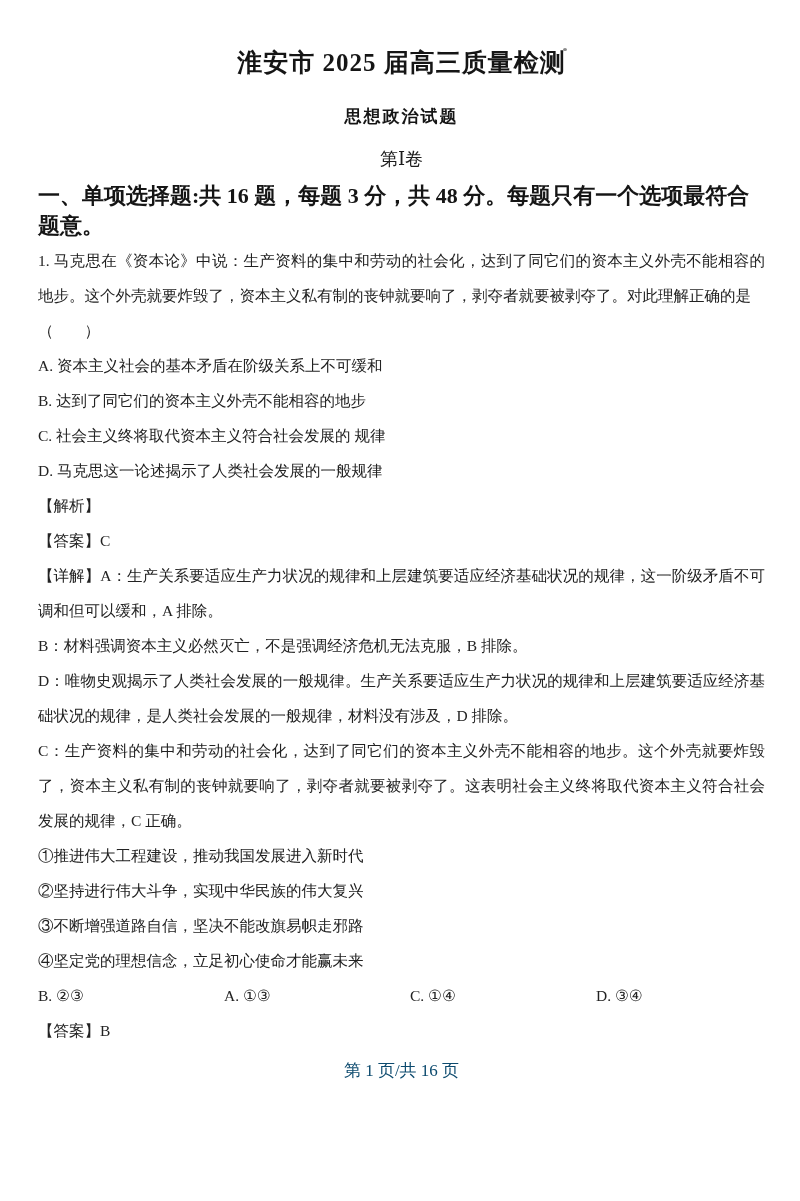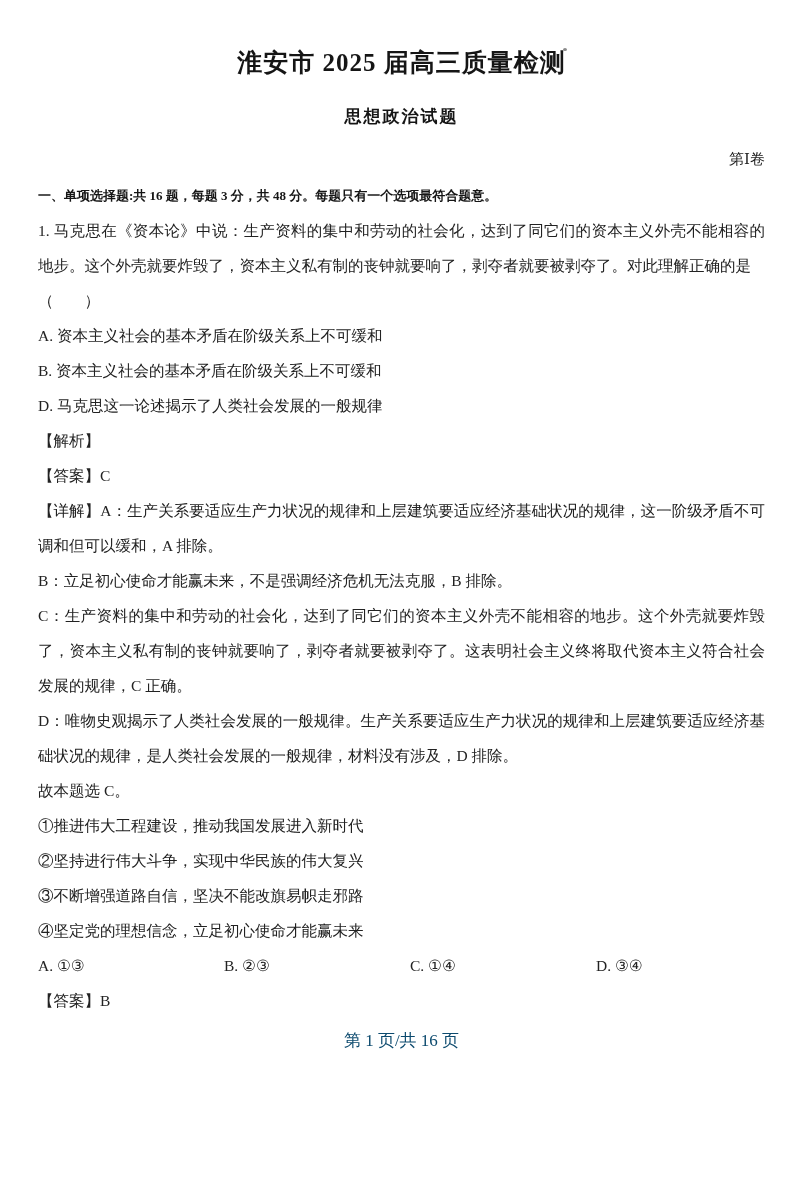--- a/index.html
+++ b/index.html
@@ -40,28 +40,28 @@
     margin: 20px 0 0 0;
     font-size: 17px;
     font-weight: bold;
     line-height: 34px;
     text-align: center;
     color: #151515;
     letter-spacing: 2px;
   }
   .volume {
     margin-top: 12px;
-    font-size: 15px;
+    font-size: 18px;
     line-height: 26px;
-    text-align: right;
+    text-align: center;
     color: #1d1d1d;
   }
   .section-header {
     margin-top: 9px;
-    font-size: 13px;
+    font-size: 22px;
     font-weight: bold;
     line-height: 30px;
     color: #151515;
   }
   .content {
     margin-top: 2px;
     font-size: 15.5px;
     line-height: 35px;
     text-align: justify;
     color: #222222;
@@ -99,37 +99,37 @@
   <h2 class="subtitle">思想政治试题</h2>
   <div class="volume">第Ⅰ卷</div>
 
   <div class="section-header">一、单项选择题:共 16 题，每题 3 分，共 48 分。每题只有一个选项最符合题意。</div>
 
   <div class="content">
 
     <p>1. 马克思在《资本论》中说：生产资料的集中和劳动的社会化，达到了同它们的资本主义外壳不能相容的地步。这个外壳就要炸毁了，资本主义私有制的丧钟就要响了，剥夺者就要被剥夺了。对此理解正确的是</p>
     <p>（　　）</p>
     <p>A. 资本主义社会的基本矛盾在阶级关系上不可缓和</p>
-    <p>B. 资本主义社会的基本矛盾在阶级关系上不可缓和</p>
+    <p>B. 达到了同它们的资本主义外壳不能相容的地步</p>
+    <p>C. 社会主义终将取代资本主义符合社会发展的 规律</p>
     <p>D. 马克思这一论述揭示了人类社会发展的一般规律</p>
     <p>【解析】</p>
     <p>【答案】C</p>
     <p>【详解】A：生产关系要适应生产力状况的规律和上层建筑要适应经济基础状况的规律，这一阶级矛盾不可调和但可以缓和，A 排除。</p>
-    <p>B：立足初心使命才能赢未来，不是强调经济危机无法克服，B 排除。</p>
+    <p>B：材料强调资本主义必然灭亡，不是强调经济危机无法克服，B 排除。</p>
+    <p>D：唯物史观揭示了人类社会发展的一般规律。生产关系要适应生产力状况的规律和上层建筑要适应经济基础状况的规律，是人类社会发展的一般规律，材料没有涉及，D 排除。</p>
     <p>C：生产资料的集中和劳动的社会化，达到了同它们的资本主义外壳不能相容的地步。这个外壳就要炸毁了，资本主义私有制的丧钟就要响了，剥夺者就要被剥夺了。这表明社会主义终将取代资本主义符合社会发展的规律，C 正确。</p>
-    <p>D：唯物史观揭示了人类社会发展的一般规律。生产关系要适应生产力状况的规律和上层建筑要适应经济基础状况的规律，是人类社会发展的一般规律，材料没有涉及，D 排除。</p>
-    <p>故本题选 C。</p>
 
     <p>①推进伟大工程建设，推动我国发展进入新时代</p>
     <p>②坚持进行伟大斗争，实现中华民族的伟大复兴</p>
     <p>③不断增强道路自信，坚决不能改旗易帜走邪路</p>
     <p>④坚定党的理想信念，立足初心使命才能赢未来</p>
     <div class="choices-row">
+      <span class="choice">B. ②③</span>
       <span class="choice">A. ①③</span>
-      <span class="choice">B. ②③</span>
       <span class="choice">C. ①④</span>
       <span class="choice">D. ③④</span>
     </div>
     <p>【答案】B</p>
 
   </div>
 
   <div class="footer">第 1 页/共 16 页</div>
 
 </div>

